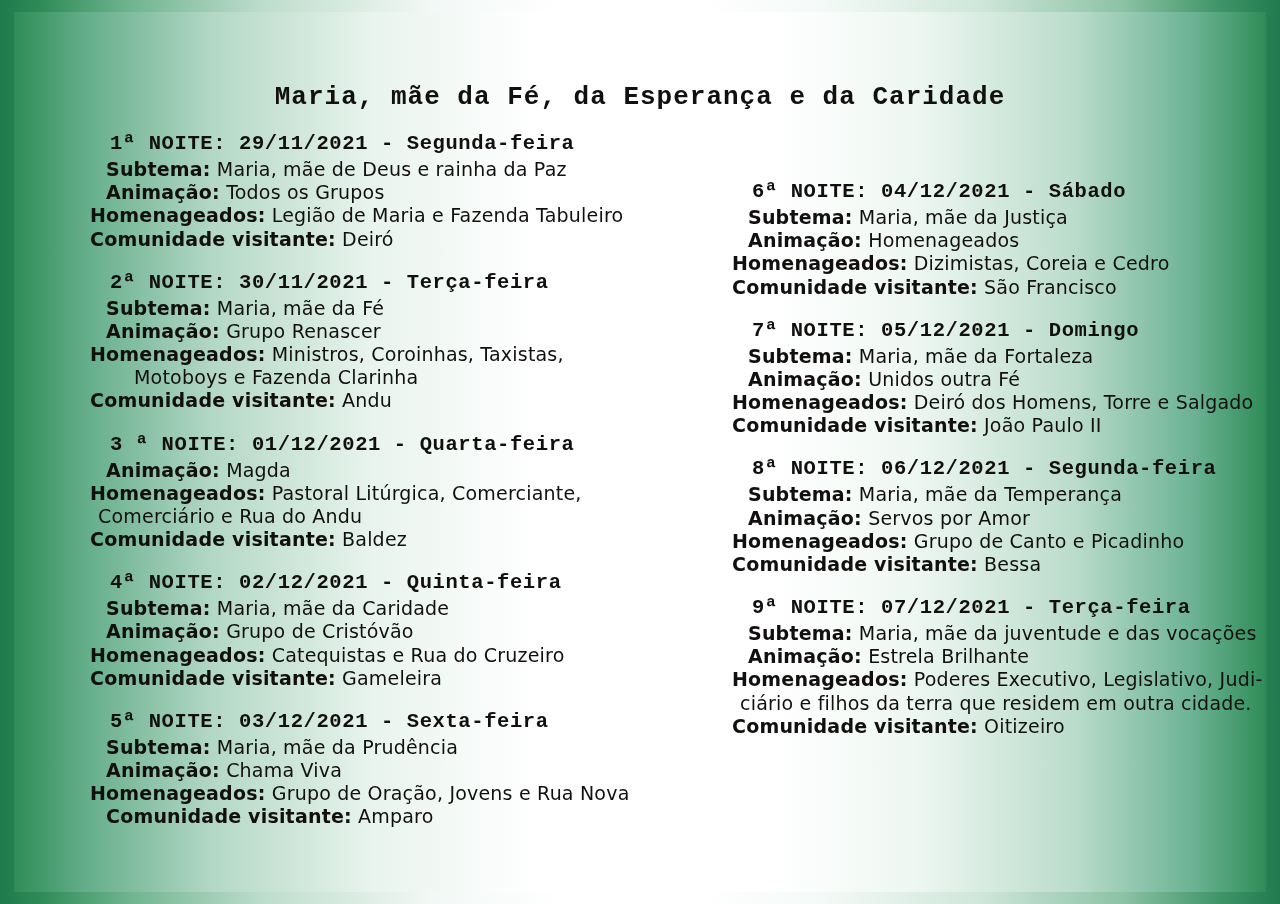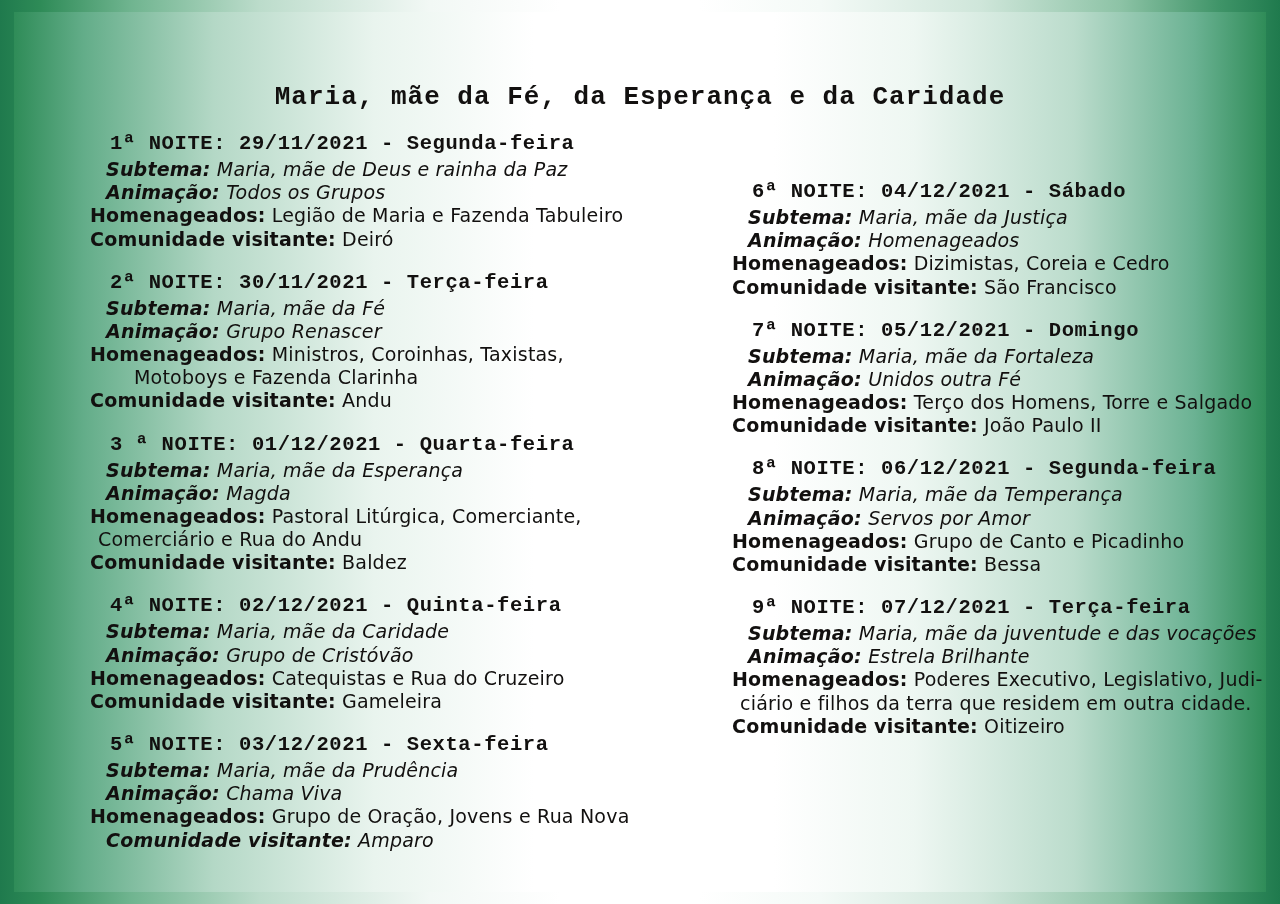--- a/index.html
+++ b/index.html
@@ -112,21 +112,21 @@
   }
   .line {
     font-size: 19px;
     line-height: 1.22;
     margin-left: 10px;
     letter-spacing: 0.2px;
   }
   .line .lbl {
     font-weight: bold;
   }
-  .line.indent-1 { margin-left: 18px; font-style: italic; }
+  .line.indent-1 { margin-left: 18px; }
   .line.indent-0 { margin-left: 2px; }
   .line.cont { margin-left: 46px; }
   .line.cont2 { margin-left: 10px; }
 </style>
 </head>
 <body>
 
 <div class="poster">
   <div class="inner">
 
@@ -173,24 +173,20 @@
           <div class="line cont">Motoboys e Fazenda Clarinha</div>
           <div class="line indent-0">
             <span class="lbl">Comunidade visitante:</span>
             <span>Andu</span>
           </div>
         </div>
 
         <div class="night">
           <div class="night-head">3 ª NOITE: 01/12/2021 - Quarta-feira</div>
           <div class="line indent-1">
-            <span class="lbl">Subtema:</span>
-            <span>Maria, mãe da Esperança</span>
-          </div>
-          <div class="line indent-1">
             <span class="lbl">Animação:</span>
             <span>Magda</span>
           </div>
           <div class="line indent-0">
             <span class="lbl">Homenageados:</span>
             <span>Pastoral Litúrgica, Comerciante,</span>
           </div>
           <div class="line cont2">Comerciário e Rua do Andu</div>
           <div class="line indent-0">
             <span class="lbl">Comunidade visitante:</span>
@@ -267,21 +263,21 @@
           <div class="line indent-1">
             <span class="lbl">Subtema:</span>
             <span>Maria, mãe da Fortaleza</span>
           </div>
           <div class="line indent-1">
             <span class="lbl">Animação:</span>
             <span>Unidos outra Fé</span>
           </div>
           <div class="line indent-0">
             <span class="lbl">Homenageados:</span>
-            <span>Terço dos Homens, Torre e Salgado</span>
+            <span>Deiró dos Homens, Torre e Salgado</span>
           </div>
           <div class="line indent-0">
             <span class="lbl">Comunidade visitante:</span>
             <span>João Paulo II</span>
           </div>
         </div>
 
         <div class="night">
           <div class="night-head">8ª NOITE: 06/12/2021 - Segunda-feira</div>
           <div class="line indent-1">

